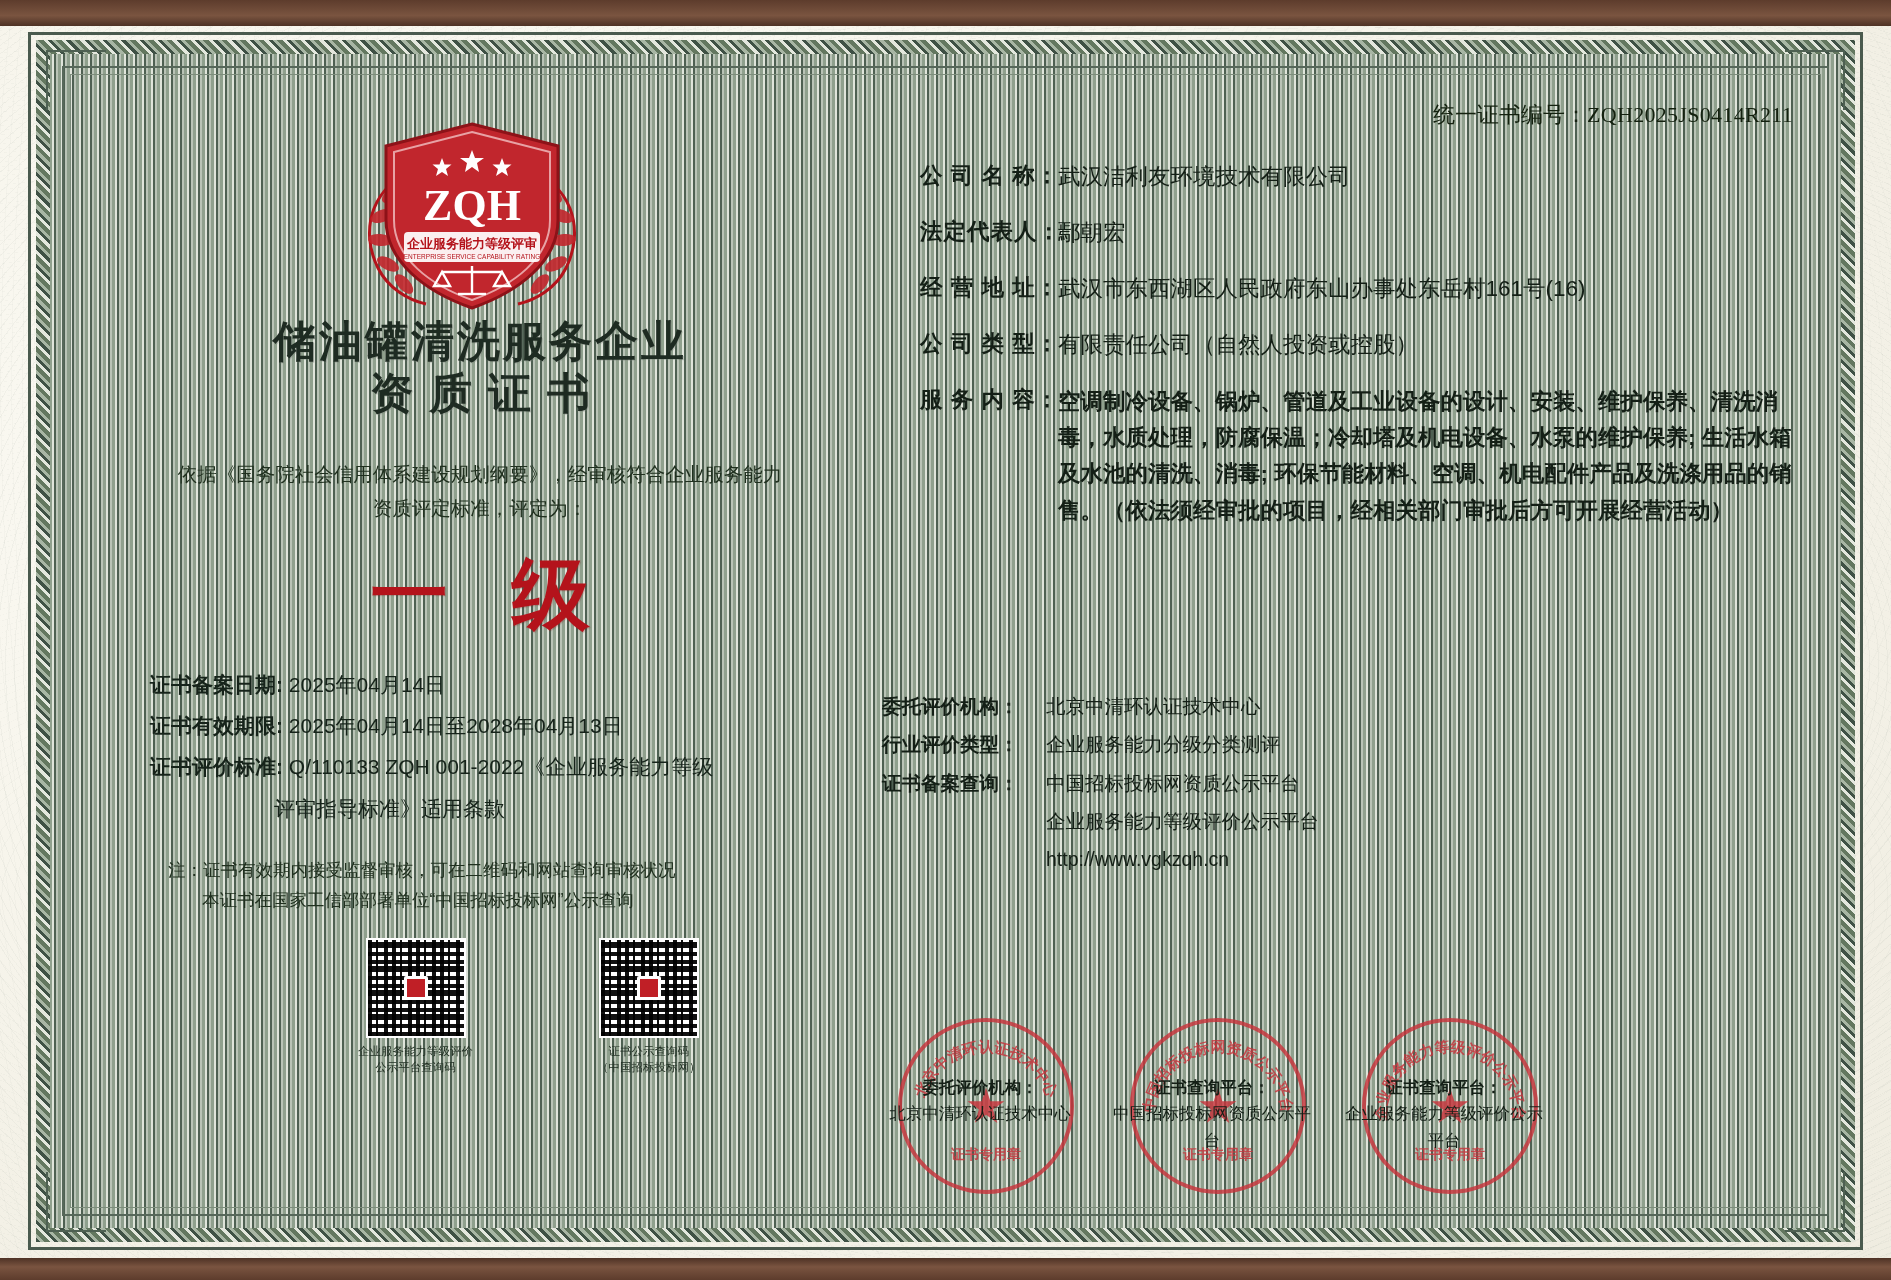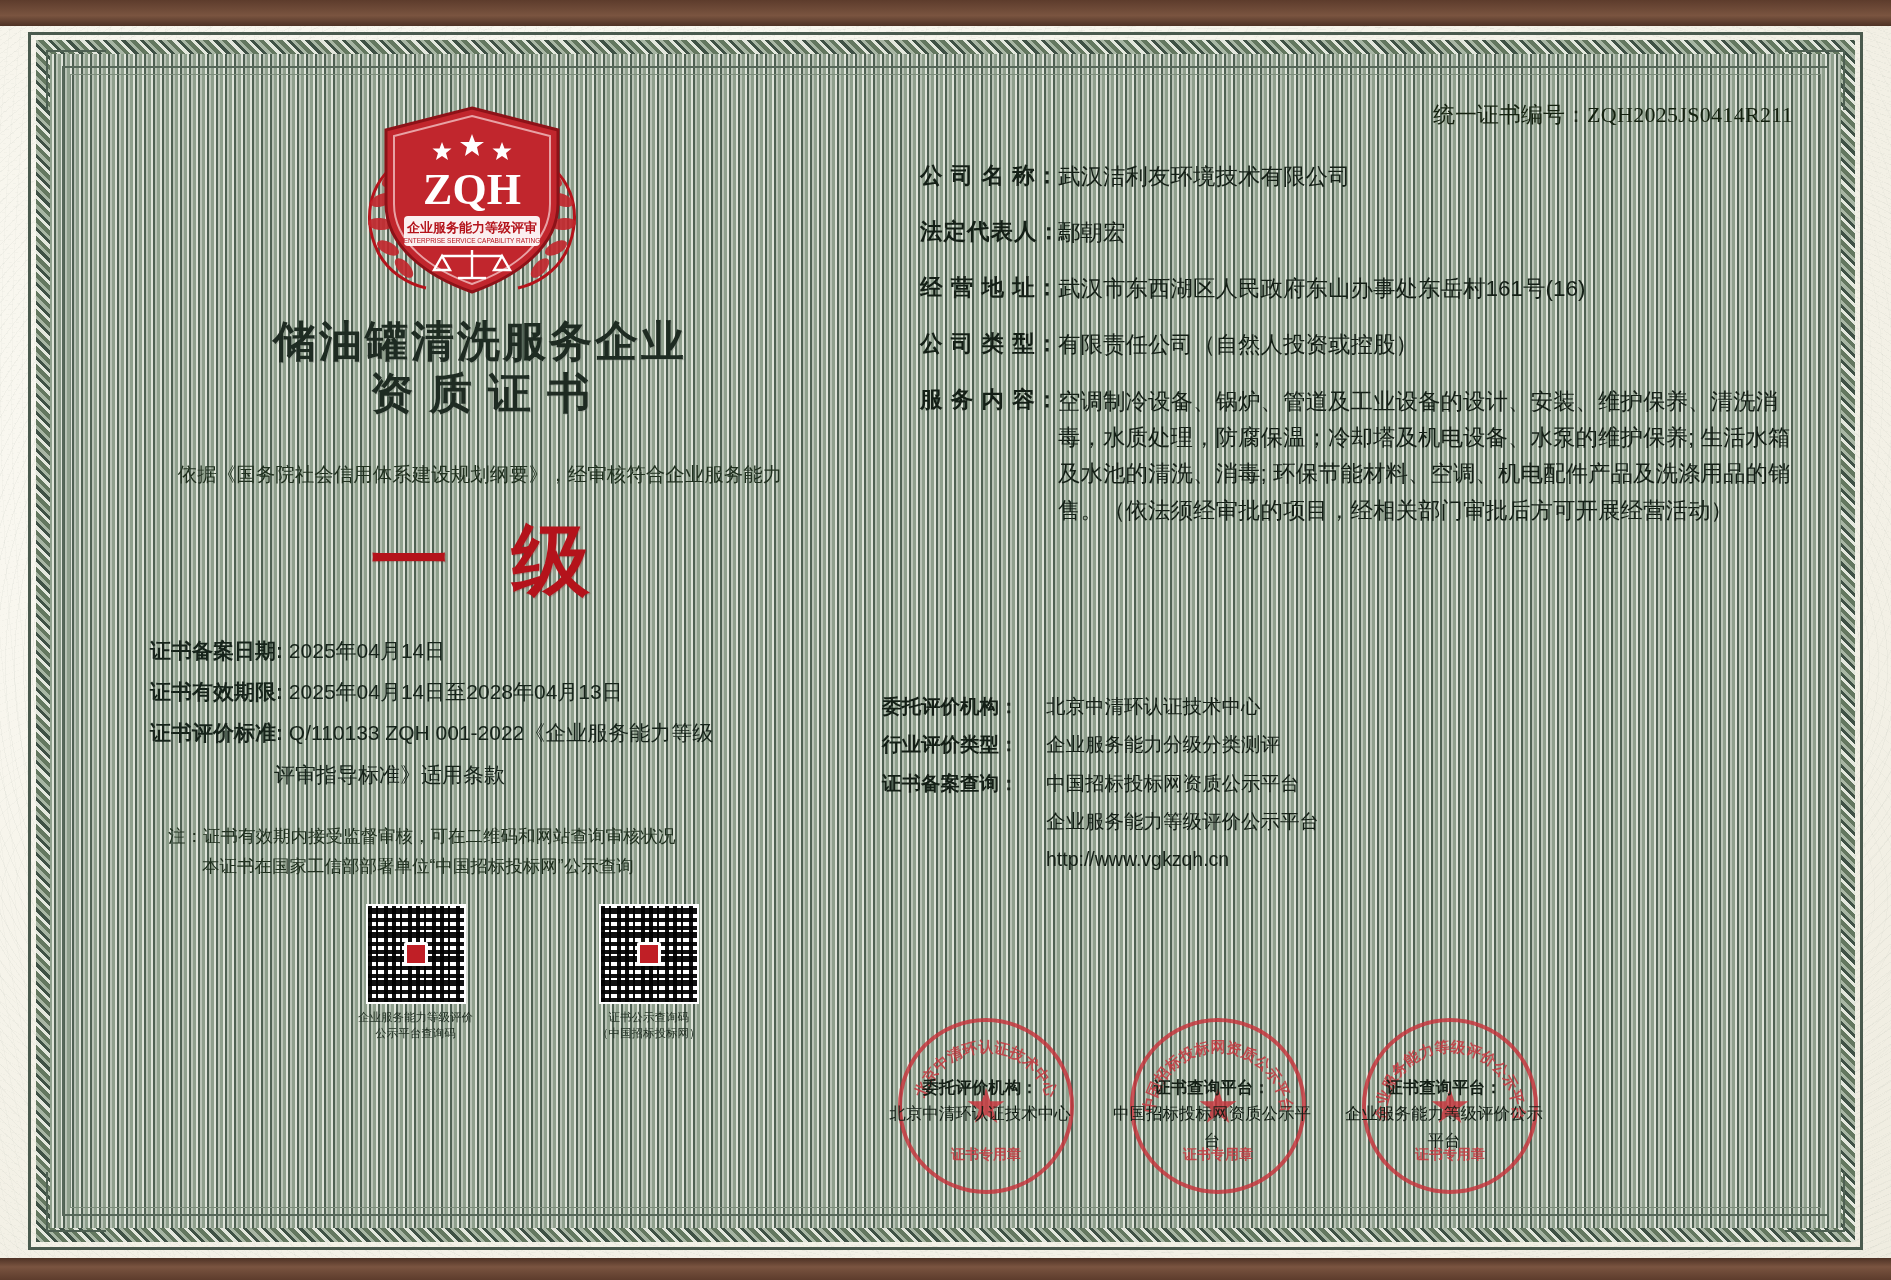--- a/index.html
+++ b/index.html
@@ -108,21 +108,21 @@
 
   
   .emblem-wrap {
     position: relative;
     height: 210px;
     margin-top: 8px;
   }
   .emblem {
     position: absolute;
     left: 232px;
-    top: 0;
+    top: 16px;
     width: 300px;
     height: 200px;
   }
   .emblem svg { display: block; }
 
   
   .main-title {
     text-align: center;
     font-family: "Liberation Serif", "DejaVu Serif", serif;
     font-weight: bold;
@@ -242,21 +242,21 @@
     color: #141f16;
   }
   .field .f-label {
     font-weight: bold;
     width: 138px;
     flex: none;
     letter-spacing: 1px;
     white-space: nowrap;
   }
   .field .f-value { flex: 1; line-height: 1.55; }
-  .field.service .f-value { line-height: 1.62; }
+  .field.service .f-value { line-height: 1.62; font-weight: bold; }
 
   .footer-fields {
     position: absolute;
     left: 12px;
     top: 600px;
     right: 0;
     font-size: 19.5px;
     color: #141f16;
   }
   .ffrow {
@@ -394,20 +394,21 @@
         </div>
       </div>
 
       <div class="main-title">
         <div>储油罐清洗服务企业</div>
         <div class="line2">资质证书</div>
       </div>
 
       <div class="criteria">
         <span>依据《国务院社会信用体系建设规划纲要》，经审核符合企业服务能力</span>
+        <span class="l2">资质评定标准，评定为：</span>
       </div>
 
       <div class="grade">一 级</div>
 
       <div class="meta-list">
         <div class="meta-row">
           <span class="lbl">证书备案日期:</span>
           <span>2025年04月14日</span>
         </div>
         <div class="meta-row">

